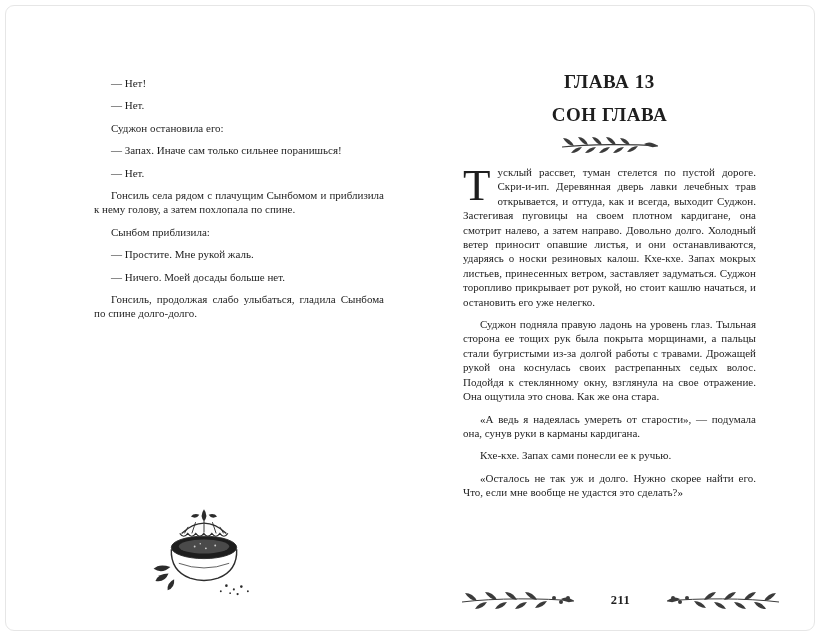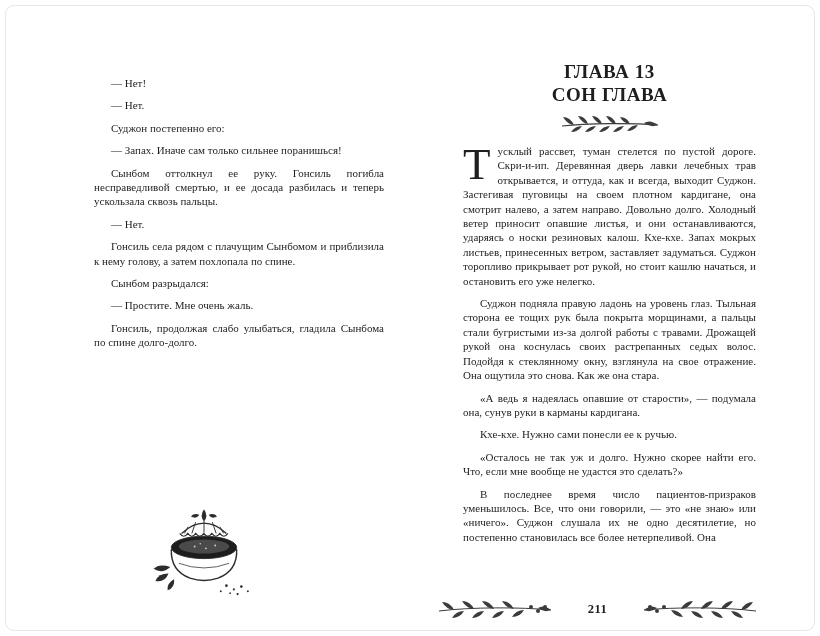--- a/index.html
+++ b/index.html
@@ -13,51 +13,51 @@
   .page-left{left:86px;top:68px;width:306px;}
   .page-right{left:455px;top:60px;width:309px;}
   p.body{
     margin:8px;font-size:11px;line-height:14.4px;
     text-align:justify;text-indent:17px;
     -webkit-hyphens:auto;hyphens:auto;
   }
   p.noindent{text-indent:0;}
   .chapter{
     text-align:center;font-weight:bold;font-size:19px;line-height:23px;
-    letter-spacing:.6px;margin:0;
+    letter-spacing:.6px;margin:10px;
   }
   .ornament-row{display:flex;justify-content:center;margin:9px 0 11px;}
   .dropcap{
     float:left;font-size:45px;line-height:37px;
     padding:2px 7px 0 0;
   }
   .pot-illustration{position:absolute;left:148px;top:505px;}
   .footer{
-    position:absolute;left:436px;top:590px;width:323px;
-    display:flex;align-items:center;justify-content:space-between;margin-top:9px;
+    position:absolute;left:459px;top:590px;width:323px;
+    display:flex;align-items:center;justify-content:space-between;
   }
   .pagenum{font-size:12.5px;font-weight:bold;letter-spacing:.5px;}
   .mirror{transform:scaleX(-1);}
   svg{display:block;}
 </style>
 </head>
 <body>
 
 <div class="frame"></div>
 
 <div class="page page-left">
   <p class="body">— Нет!</p>
   <p class="body">— Нет.</p>
-  <p class="body">Суджон постепенно его:</p>
+  <p class="body">Суджон остановила его:</p>
   <p class="body">— Запах. Иначе сам только сильнее поранишься!</p>
-  <p class="body">Сынбом оттолкнул ее руку. Гонсиль погибла несправедливой смертью, и ее досада разбилась и теперь ускользала сквозь пальцы.</p>
   <p class="body">— Нет.</p>
   <p class="body">Гонсиль села рядом с плачущим Сынбомом и приблизила к нему голову, а затем похлопала по спине.</p>
-  <p class="body">Сынбом разрыдался:</p>
-  <p class="body">— Простите. Мне очень жаль.</p>
+  <p class="body">Сынбом приблизила:</p>
+  <p class="body">— Простите. Мне рукой жаль.</p>
+  <p class="body">— Ничего. Моей досады больше нет.</p>
   <p class="body">Гонсиль, продолжая слабо улыбаться, гладила Сынбома по спине долго-долго.</p>
 </div>
 
 <div class="pot-illustration">
   <svg width="112" height="96" viewBox="0 0 120 102">
 
     <path d="M60 4 q -5 7 0 13 q 5 -6 0 -13 Z" fill="#2c2c2c"></path>
     <path d="M55 10 q -6 -2 -9 2 q 6 3 9 -2 Z" fill="#2c2c2c"></path>
     <path d="M65 10 q 6 -2 9 2 q -6 3 -9 -2 Z" fill="#2c2c2c"></path>
 
@@ -106,24 +106,23 @@
       <path d="M38 11 Q 34 17 27 17 Q 31 11 38 11 Z" fill="#3b3b3b"></path>
       <path d="M52 11 Q 48 17 41 17 Q 45 11 52 11 Z" fill="#3b3b3b"></path>
       <path d="M66 11 Q 62 17 55 17 Q 59 11 66 11 Z" fill="#3b3b3b"></path>
       <path d="M80 10 Q 76 16 69 16 Q 73 10 80 10 Z" fill="#3b3b3b"></path>
       <path d="M100 10 q -8 -6 -14 -2 q 7 5 14 2 Z" fill="#3b3b3b"></path>
     </svg>
   </div>
 
   <p class="body noindent"><span class="dropcap">Т</span><span>усклый рассвет, туман стелется по пустой дороге. Скри-и-ип. Деревянная дверь лавки лечебных трав открывается, и оттуда, как и всегда, выходит Суджон. Застегивая пуговицы на своем плотном кардигане, она смотрит налево, а затем направо. Довольно долго. Холодный ветер приносит опавшие листья, и они останавливаются, ударяясь о носки резиновых калош. Кхе-кхе. Запах мокрых листьев, принесенных ветром, заставляет задуматься. Суджон торопливо прикрывает рот рукой, но стоит кашлю начаться, и остановить его уже нелегко.</span></p>
   <p class="body">Суджон подняла правую ладонь на уровень глаз. Тыльная сторона ее тощих рук была покрыта морщинами, а пальцы стали бугристыми из-за долгой работы с травами. Дрожащей рукой она коснулась своих растрепанных седых волос. Подойдя к стеклянному окну, взглянула на свое отражение. Она ощутила это снова. Как же она стара.</p>
-  <p class="body">«А ведь я надеялась опавшие от старости», — подумала она, сунув руки в карманы кардигана.</p>
-  <p class="body">Кхе-кхе. Нужно сами понесли ее к ручью.</p>
+  <p class="body">«А ведь я надеялась умереть от старости», — подумала она, сунув руки в карманы кардигана.</p>
+  <p class="body">Кхе-кхе. Запах сами понесли ее к ручью.</p>
   <p class="body">«Осталось не так уж и долго. Нужно скорее найти его. Что, если мне вообще не удастся это сделать?»</p>
-  <p class="body">В последнее время число пациентов-призраков уменьшилось. Все, что они говорили, — это «не знаю» или «ничего». Суджон слушала их не одно десятилетие, но постепенно становилась все более нетерпеливой. Она</p>
 </div>
 
 <div class="footer">
   <span>
     <svg width="118" height="20" viewBox="0 0 118 20">
       <path d="M3 12 C 35 8 85 8 115 11" stroke="#3b3b3b" stroke-width="1" fill="none"></path>
       <path d="M18 11 Q 14 3 6 3 Q 10 10 18 11 Z" fill="#3b3b3b"></path>
       <path d="M38 10 Q 34 2 26 2 Q 30 9 38 10 Z" fill="#3b3b3b"></path>
       <path d="M58 10 Q 54 2 46 2 Q 50 9 58 10 Z" fill="#3b3b3b"></path>
       <path d="M78 10 Q 74 2 66 2 Q 70 9 78 10 Z" fill="#3b3b3b"></path>

